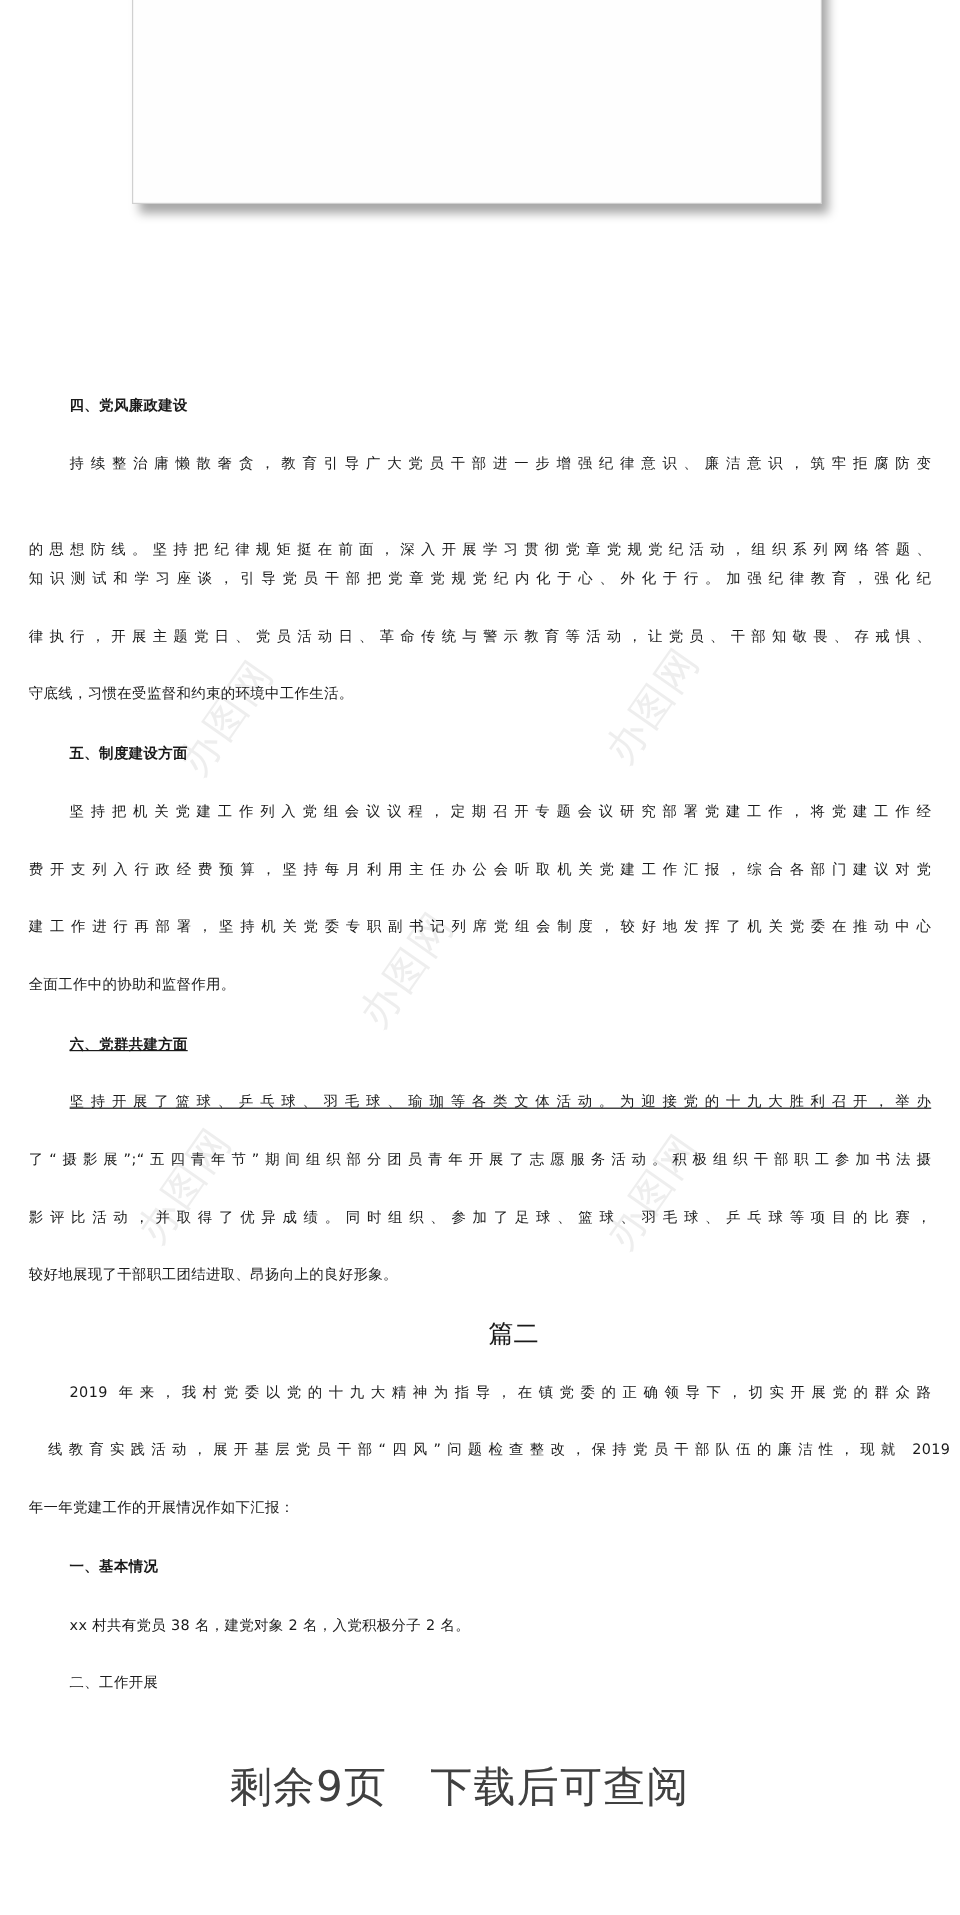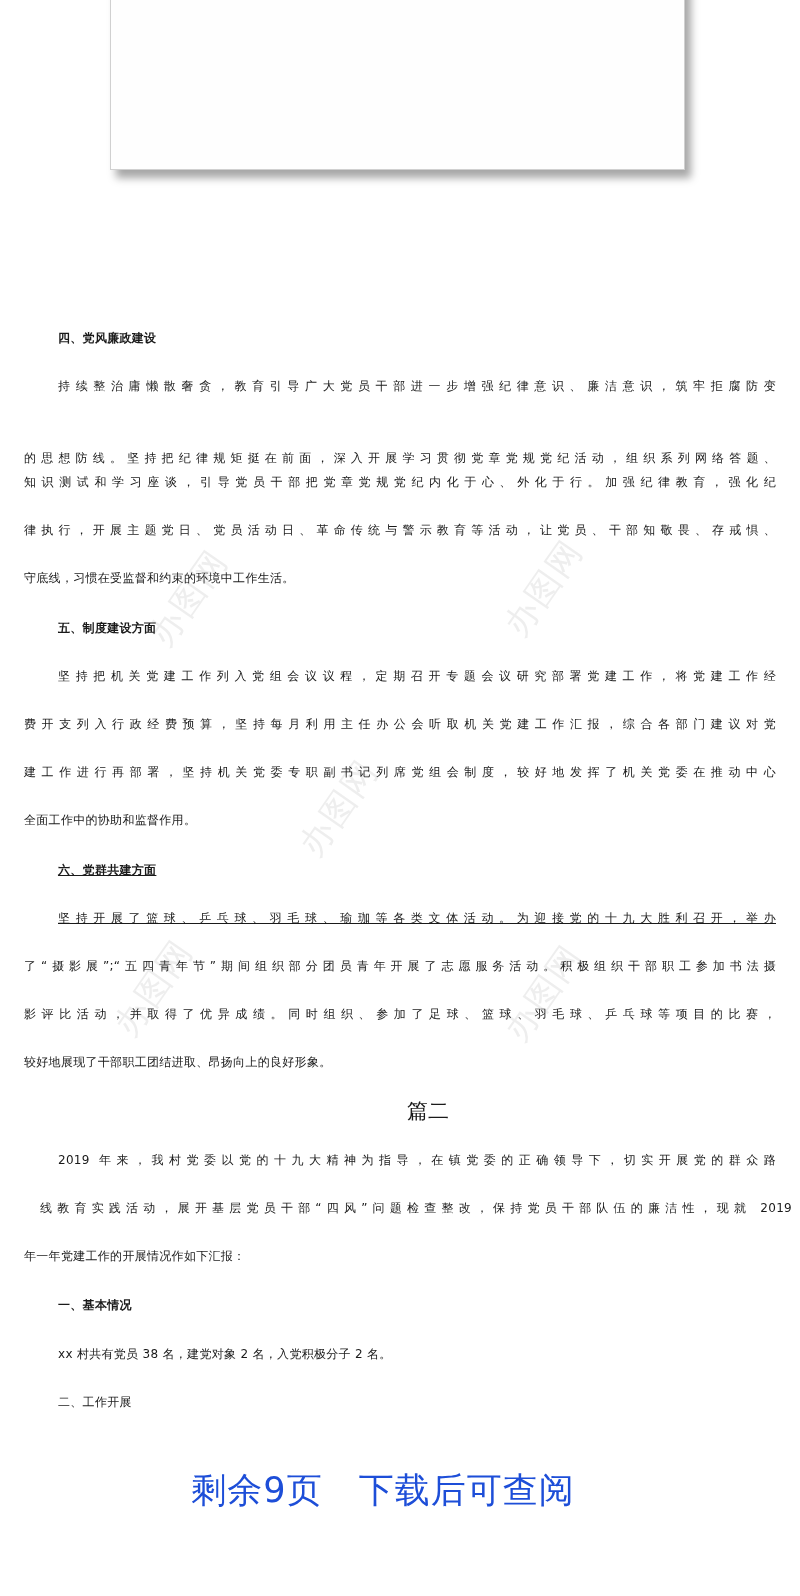--- a/index.html
+++ b/index.html
@@ -84,21 +84,21 @@
       letter-spacing: 2px;
     }
     .footer-note {
       position: absolute;
       left: 0;
       top: 1470px;
       width: 766px;
       text-align: center;
       font-size: 35px;
       line-height: 40px;
-      color: #1d4ed8;
+      color: #404040;
       letter-spacing: 1px;
     }
     .footer-note span + span {
       margin-left: 36px;
     }
   </style>
 </head>
 <body>
 
 <div class="page-card">

